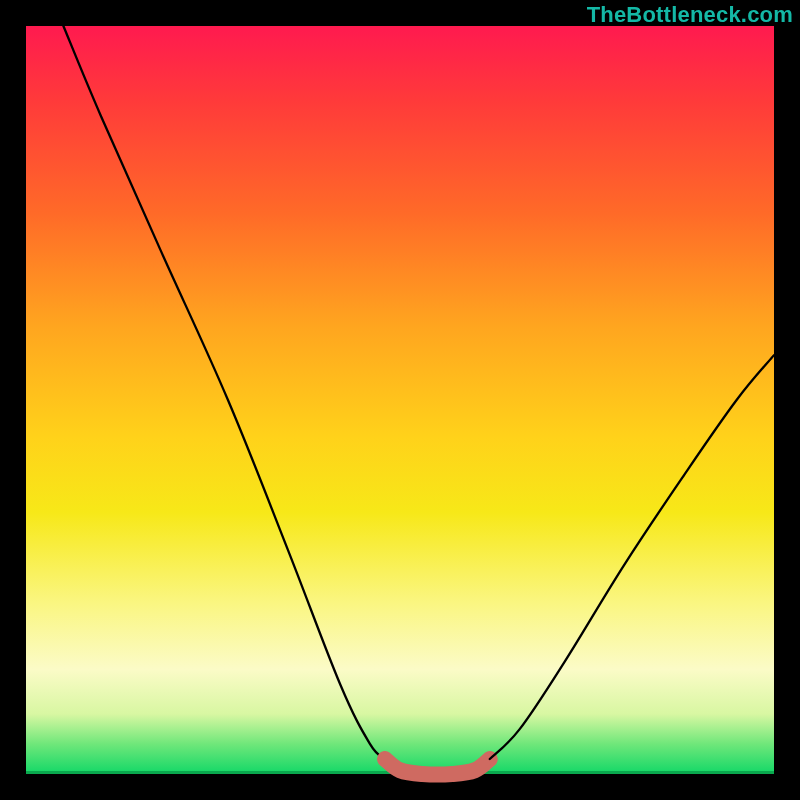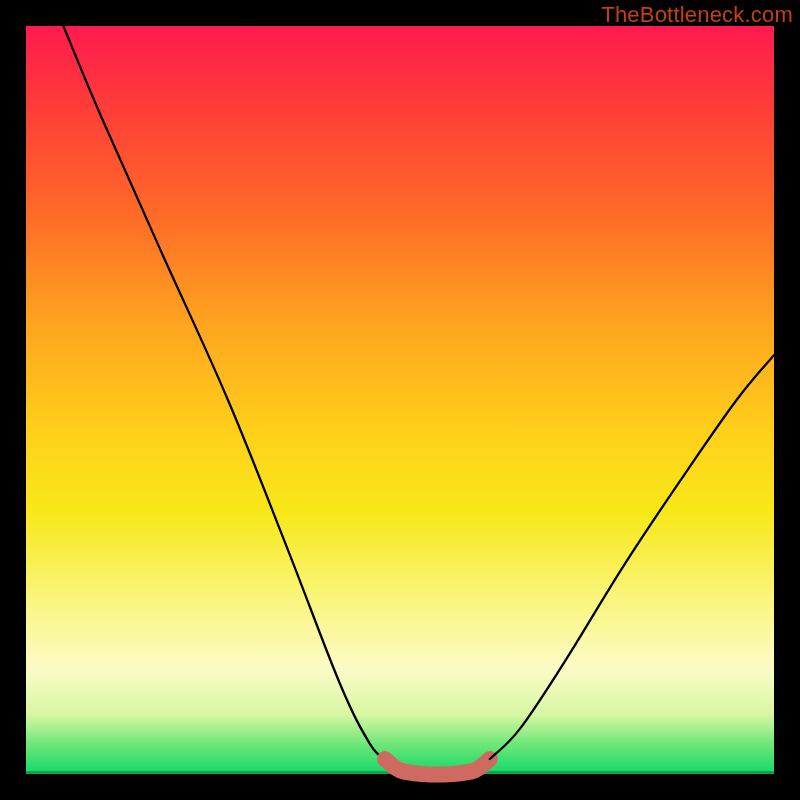--- a/index.html
+++ b/index.html
@@ -50,23 +50,23 @@
     left: 0;
     bottom: 0;
     width: 100%;
     height: 3px;
     background: #0aa84e;
   }
   .watermark {
     position: absolute;
     top: 2px;
     right: 7px;
-    color: #c2410c;
+    color: #14b8a6;
     font-size: 22px;
-    font-weight: 400;
+    font-weight: 700;
     letter-spacing: 0.2px;
     user-select: none;
   }
   svg.curves {
     position: absolute;
     inset: 0;
     width: 100%;
     height: 100%;
     overflow: visible;
   }

